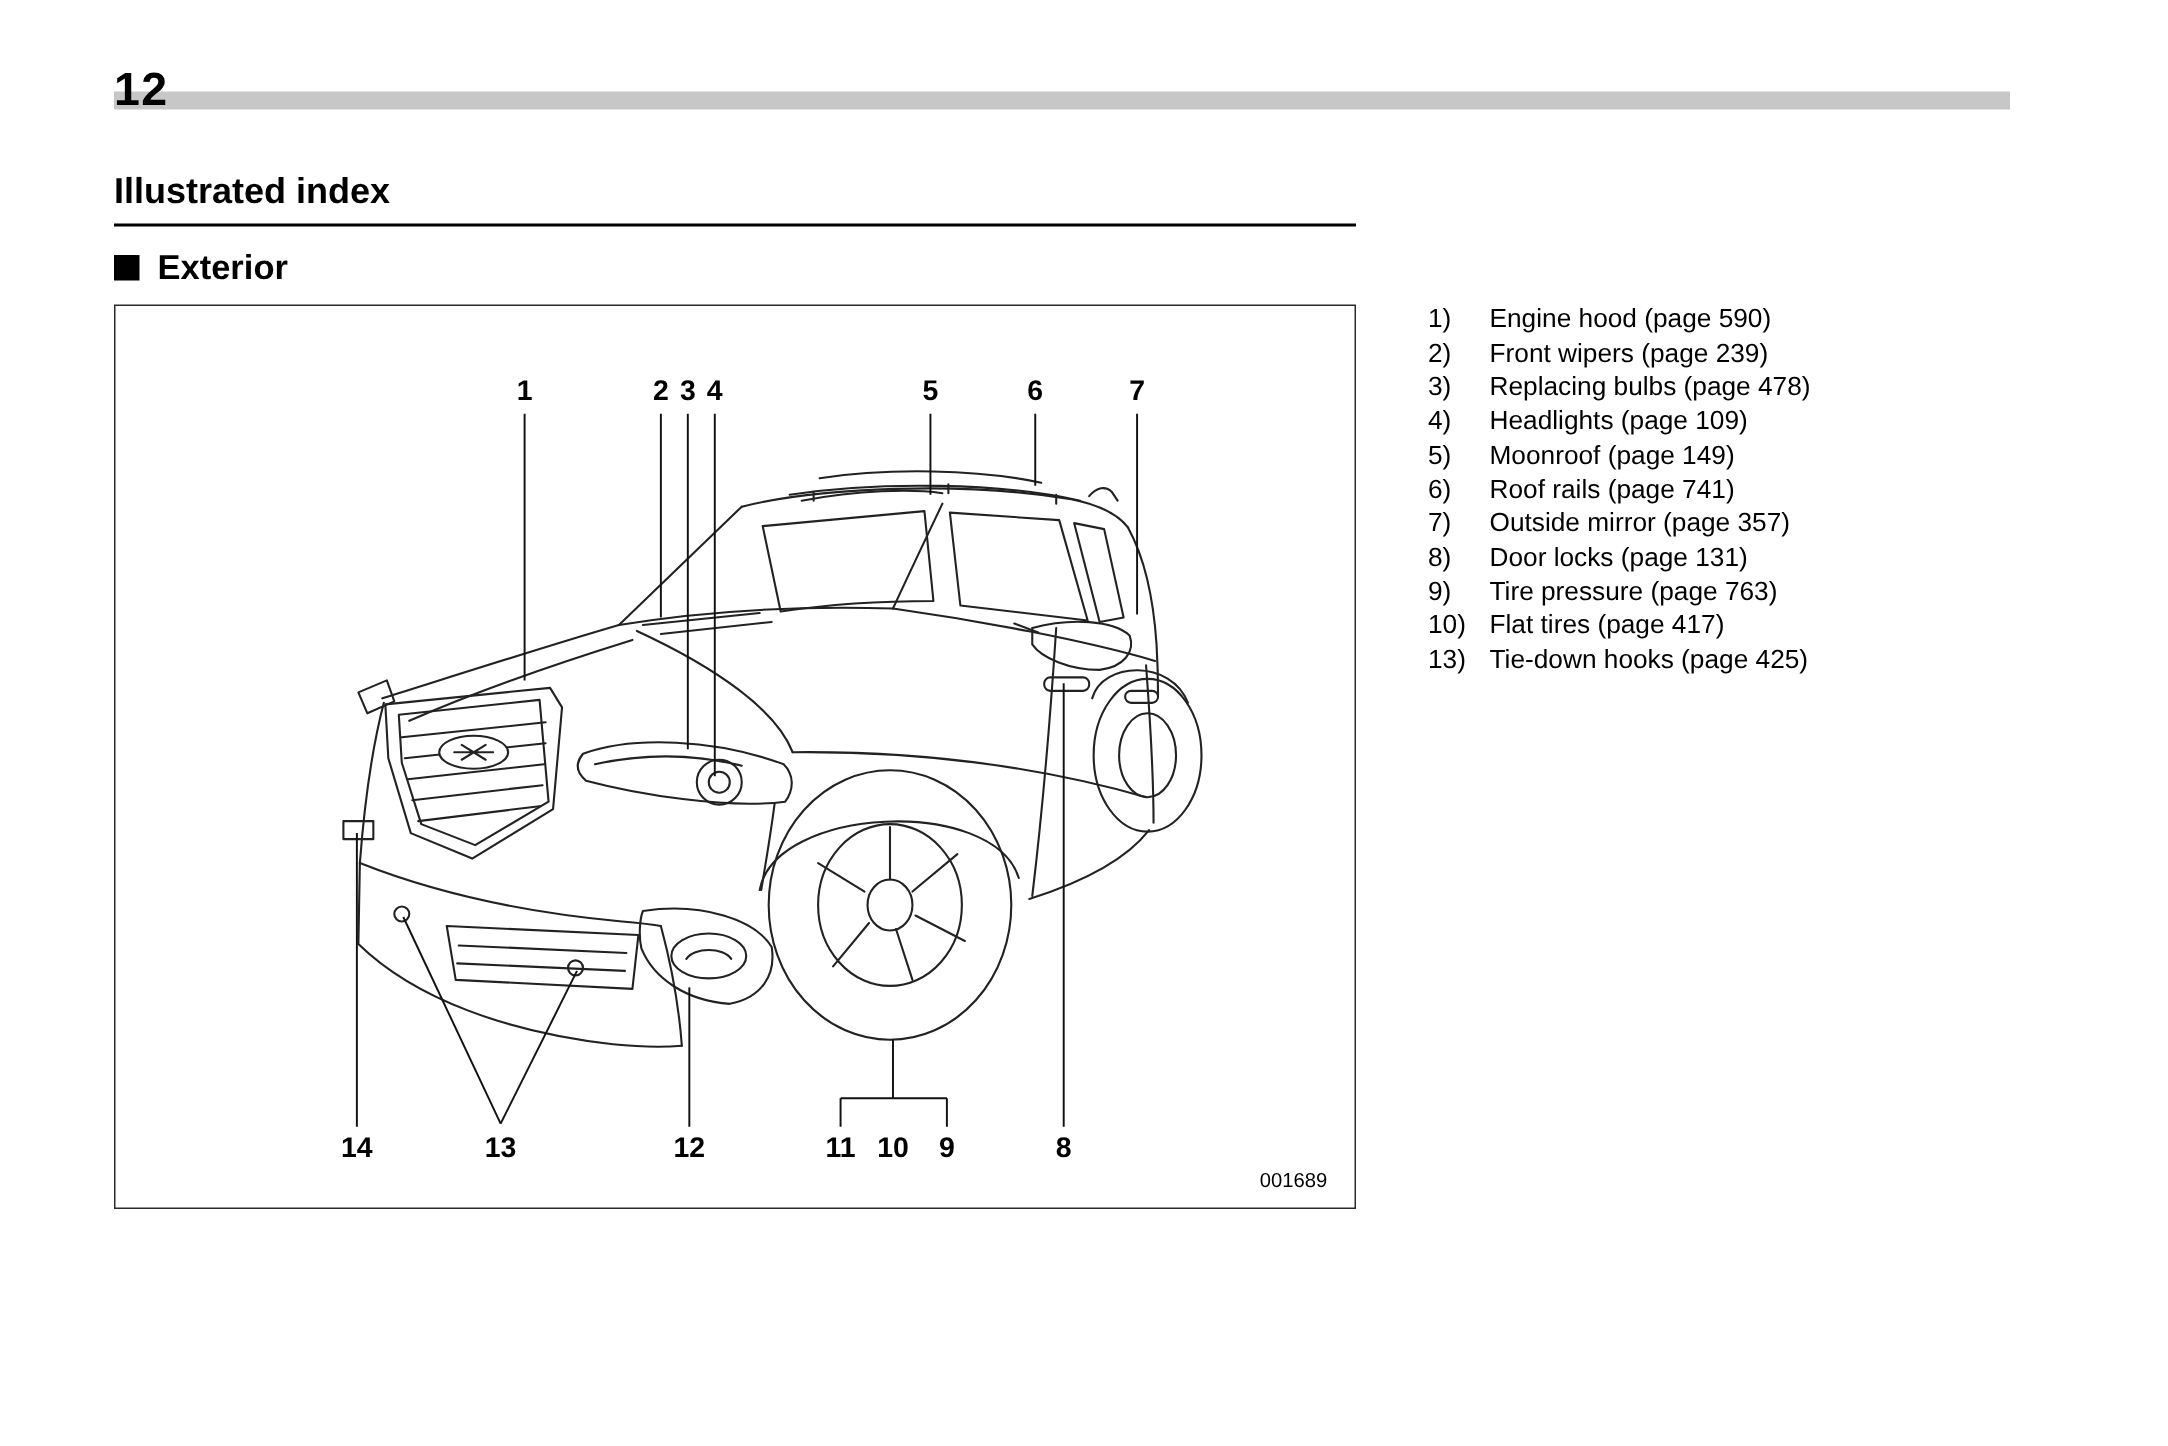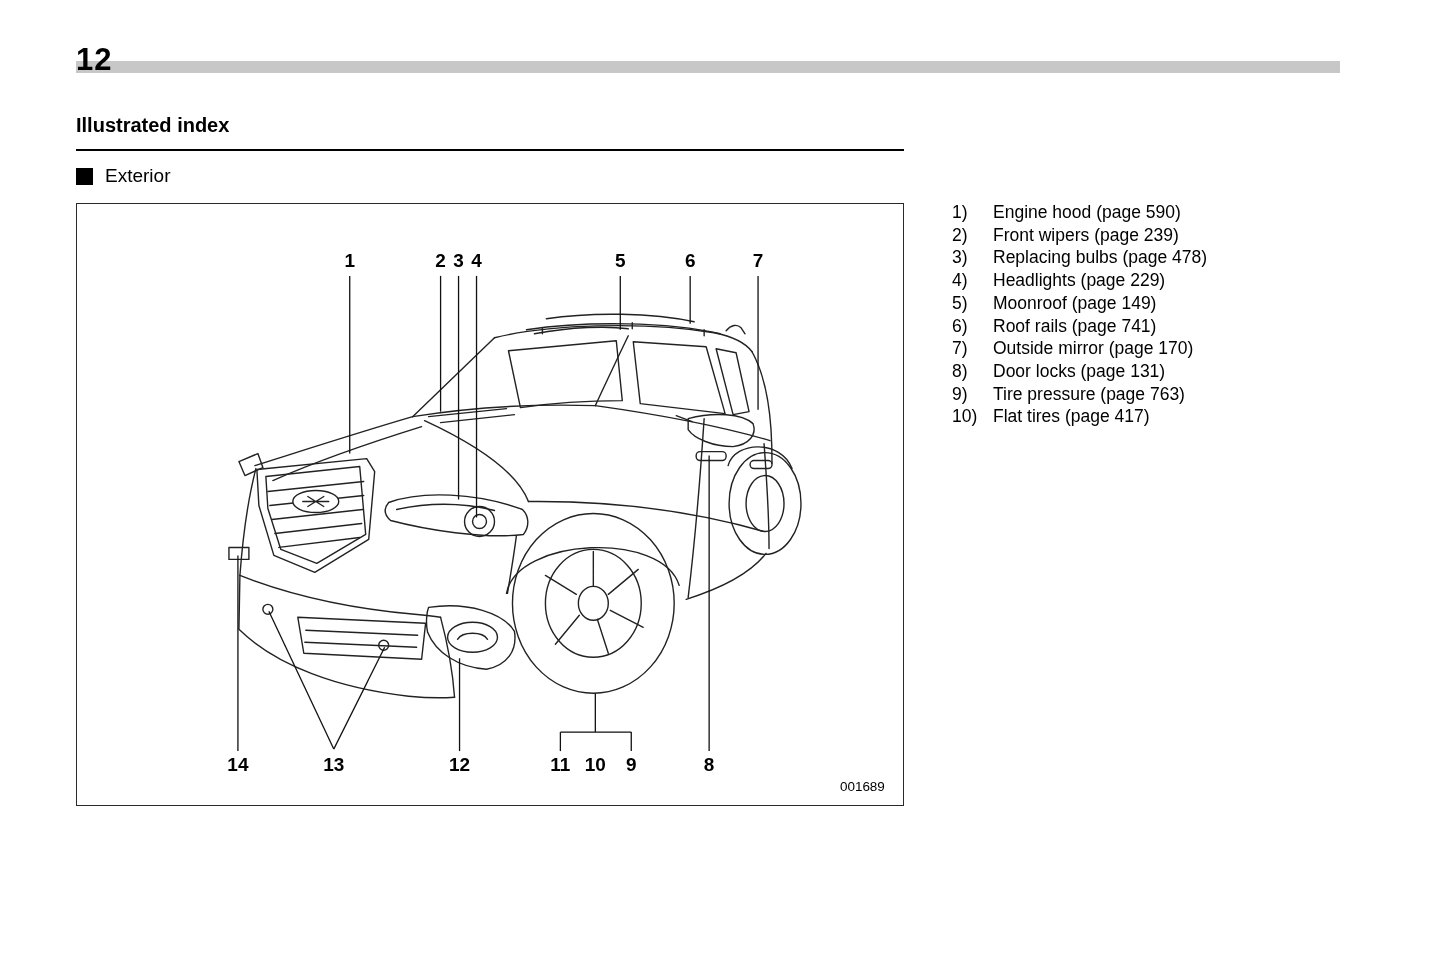--- a/index.html
+++ b/index.html
@@ -7,24 +7,24 @@
   body {
     width: 1445px; height: 964px;
     font-family: "Liberation Sans", sans-serif;
     color: #000;
   }
   .page { position: relative; width: 1445px; height: 964px; overflow: hidden; background: #fff; }
 
   .header-bar { position: absolute; left: 76px; top: 61px; width: 1264px; height: 12px; background: #c7c7c7; }
   .page-number { position: absolute; left: 76px; top: 42px; font-size: 31px; font-weight: bold; letter-spacing: 1px; z-index: 2; }
 
-  .page-title { position: absolute; left: 76px; top: 114px; font-size: 20px; font-weight: bold; }
+  .page-title { position: absolute; left: 76px; top: 114px; font-size: 24px; font-weight: bold; }
   .title-rule { position: absolute; left: 76px; top: 149px; width: 828px; height: 2px; background: #000; }
 
-  .section-heading { position: absolute; left: 76px; top: 165px; display: flex; align-items: center; font-size: 19px; font-weight: normal; }
+  .section-heading { position: absolute; left: 76px; top: 165px; display: flex; align-items: center; font-size: 23px; font-weight: bold; }
   .section-square { width: 17px; height: 17px; background: #000; display: inline-block; margin-right: 12px; }
 
   .figure-box { position: absolute; left: 76px; top: 203px; width: 828px; height: 603px; border: 1.5px solid #2a2a2a; background: #fff; }
   .figure-box svg { width: 100%; height: 100%; display: block; }
 
   .index-list { position: absolute; left: 952px; top: 201px; list-style: none; font-size: 17.5px; line-height: 22.7px; }
   .index-list li { display: flex; }
   .index-num { flex: 0 0 41px; width: 41px; }
   .index-label { white-space: nowrap; }
 </style>
@@ -179,41 +179,45 @@
     <li>
         <span class="index-num">2)</span>
         <span class="index-label">Front wipers (page 239)</span>
       </li>
     <li>
         <span class="index-num">3)</span>
         <span class="index-label">Replacing bulbs (page 478)</span>
       </li>
     <li>
         <span class="index-num">4)</span>
-        <span class="index-label">Headlights (page 229)</span>
+        <span class="index-label">Headlights (page 109)</span>
       </li>
     <li>
         <span class="index-num">5)</span>
         <span class="index-label">Moonroof (page 149)</span>
       </li>
     <li>
         <span class="index-num">6)</span>
         <span class="index-label">Roof rails (page 741)</span>
       </li>
     <li>
         <span class="index-num">7)</span>
-        <span class="index-label">Outside mirror (page 170)</span>
+        <span class="index-label">Outside mirror (page 357)</span>
       </li>
     <li>
         <span class="index-num">8)</span>
         <span class="index-label">Door locks (page 131)</span>
       </li>
     <li>
         <span class="index-num">9)</span>
         <span class="index-label">Tire pressure (page 763)</span>
       </li>
     <li>
         <span class="index-num">10)</span>
         <span class="index-label">Flat tires (page 417)</span>
       </li>
+    <li>
+        <span class="index-num">13)</span>
+        <span class="index-label">Tie-down hooks (page 425)</span>
+      </li>
   </ol>
 
 </div>
 
 </body></html>

